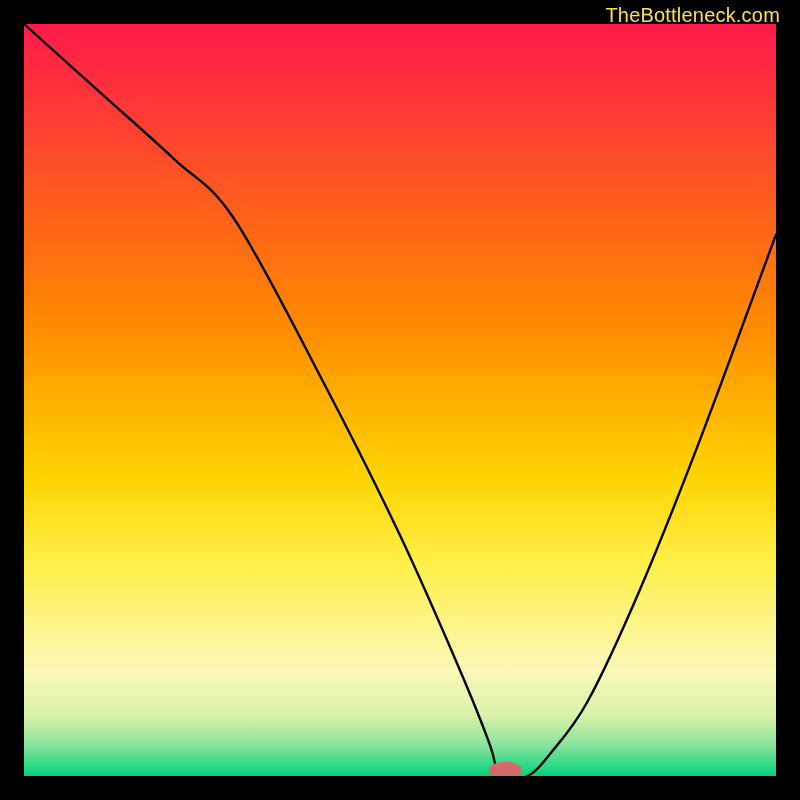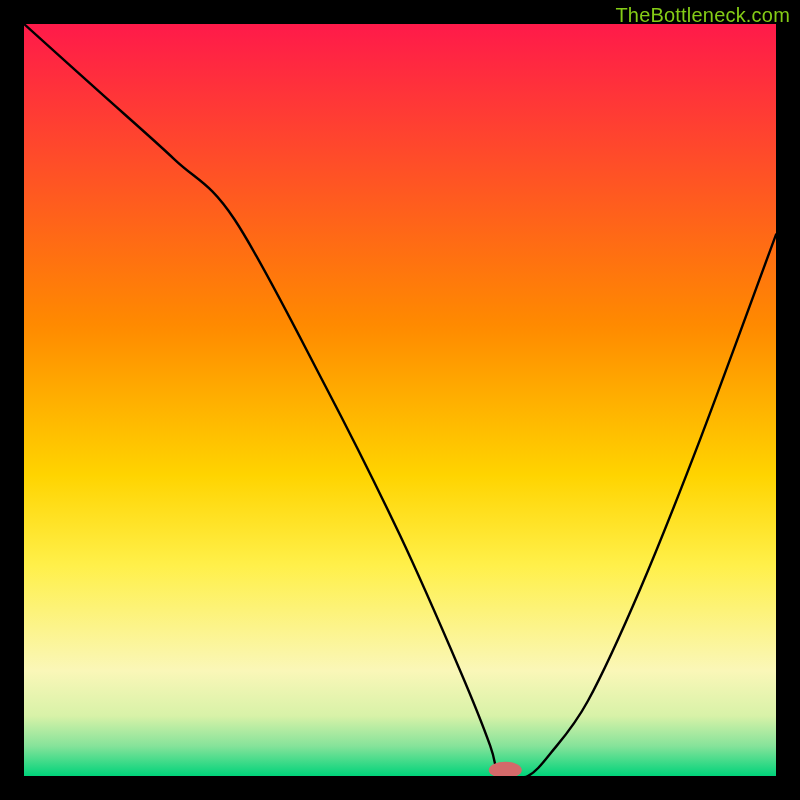--- a/index.html
+++ b/index.html
@@ -13,22 +13,22 @@
   }
   .frame {
     position: relative;
     width: 800px;
     height: 800px;
     background: #000;
   }
   .watermark {
     position: absolute;
     top: 4px;
-    right: 10px;
-    color: #84cc16;
+    right: 20px;
+    color: #fde047;
     font-size: 20px;
     font-weight: 500;
     letter-spacing: 0.2px;
     z-index: 5;
   }
   .plot-wrap {
     position: absolute;
     left: 24px;
     top: 24px;
     width: 752px;

